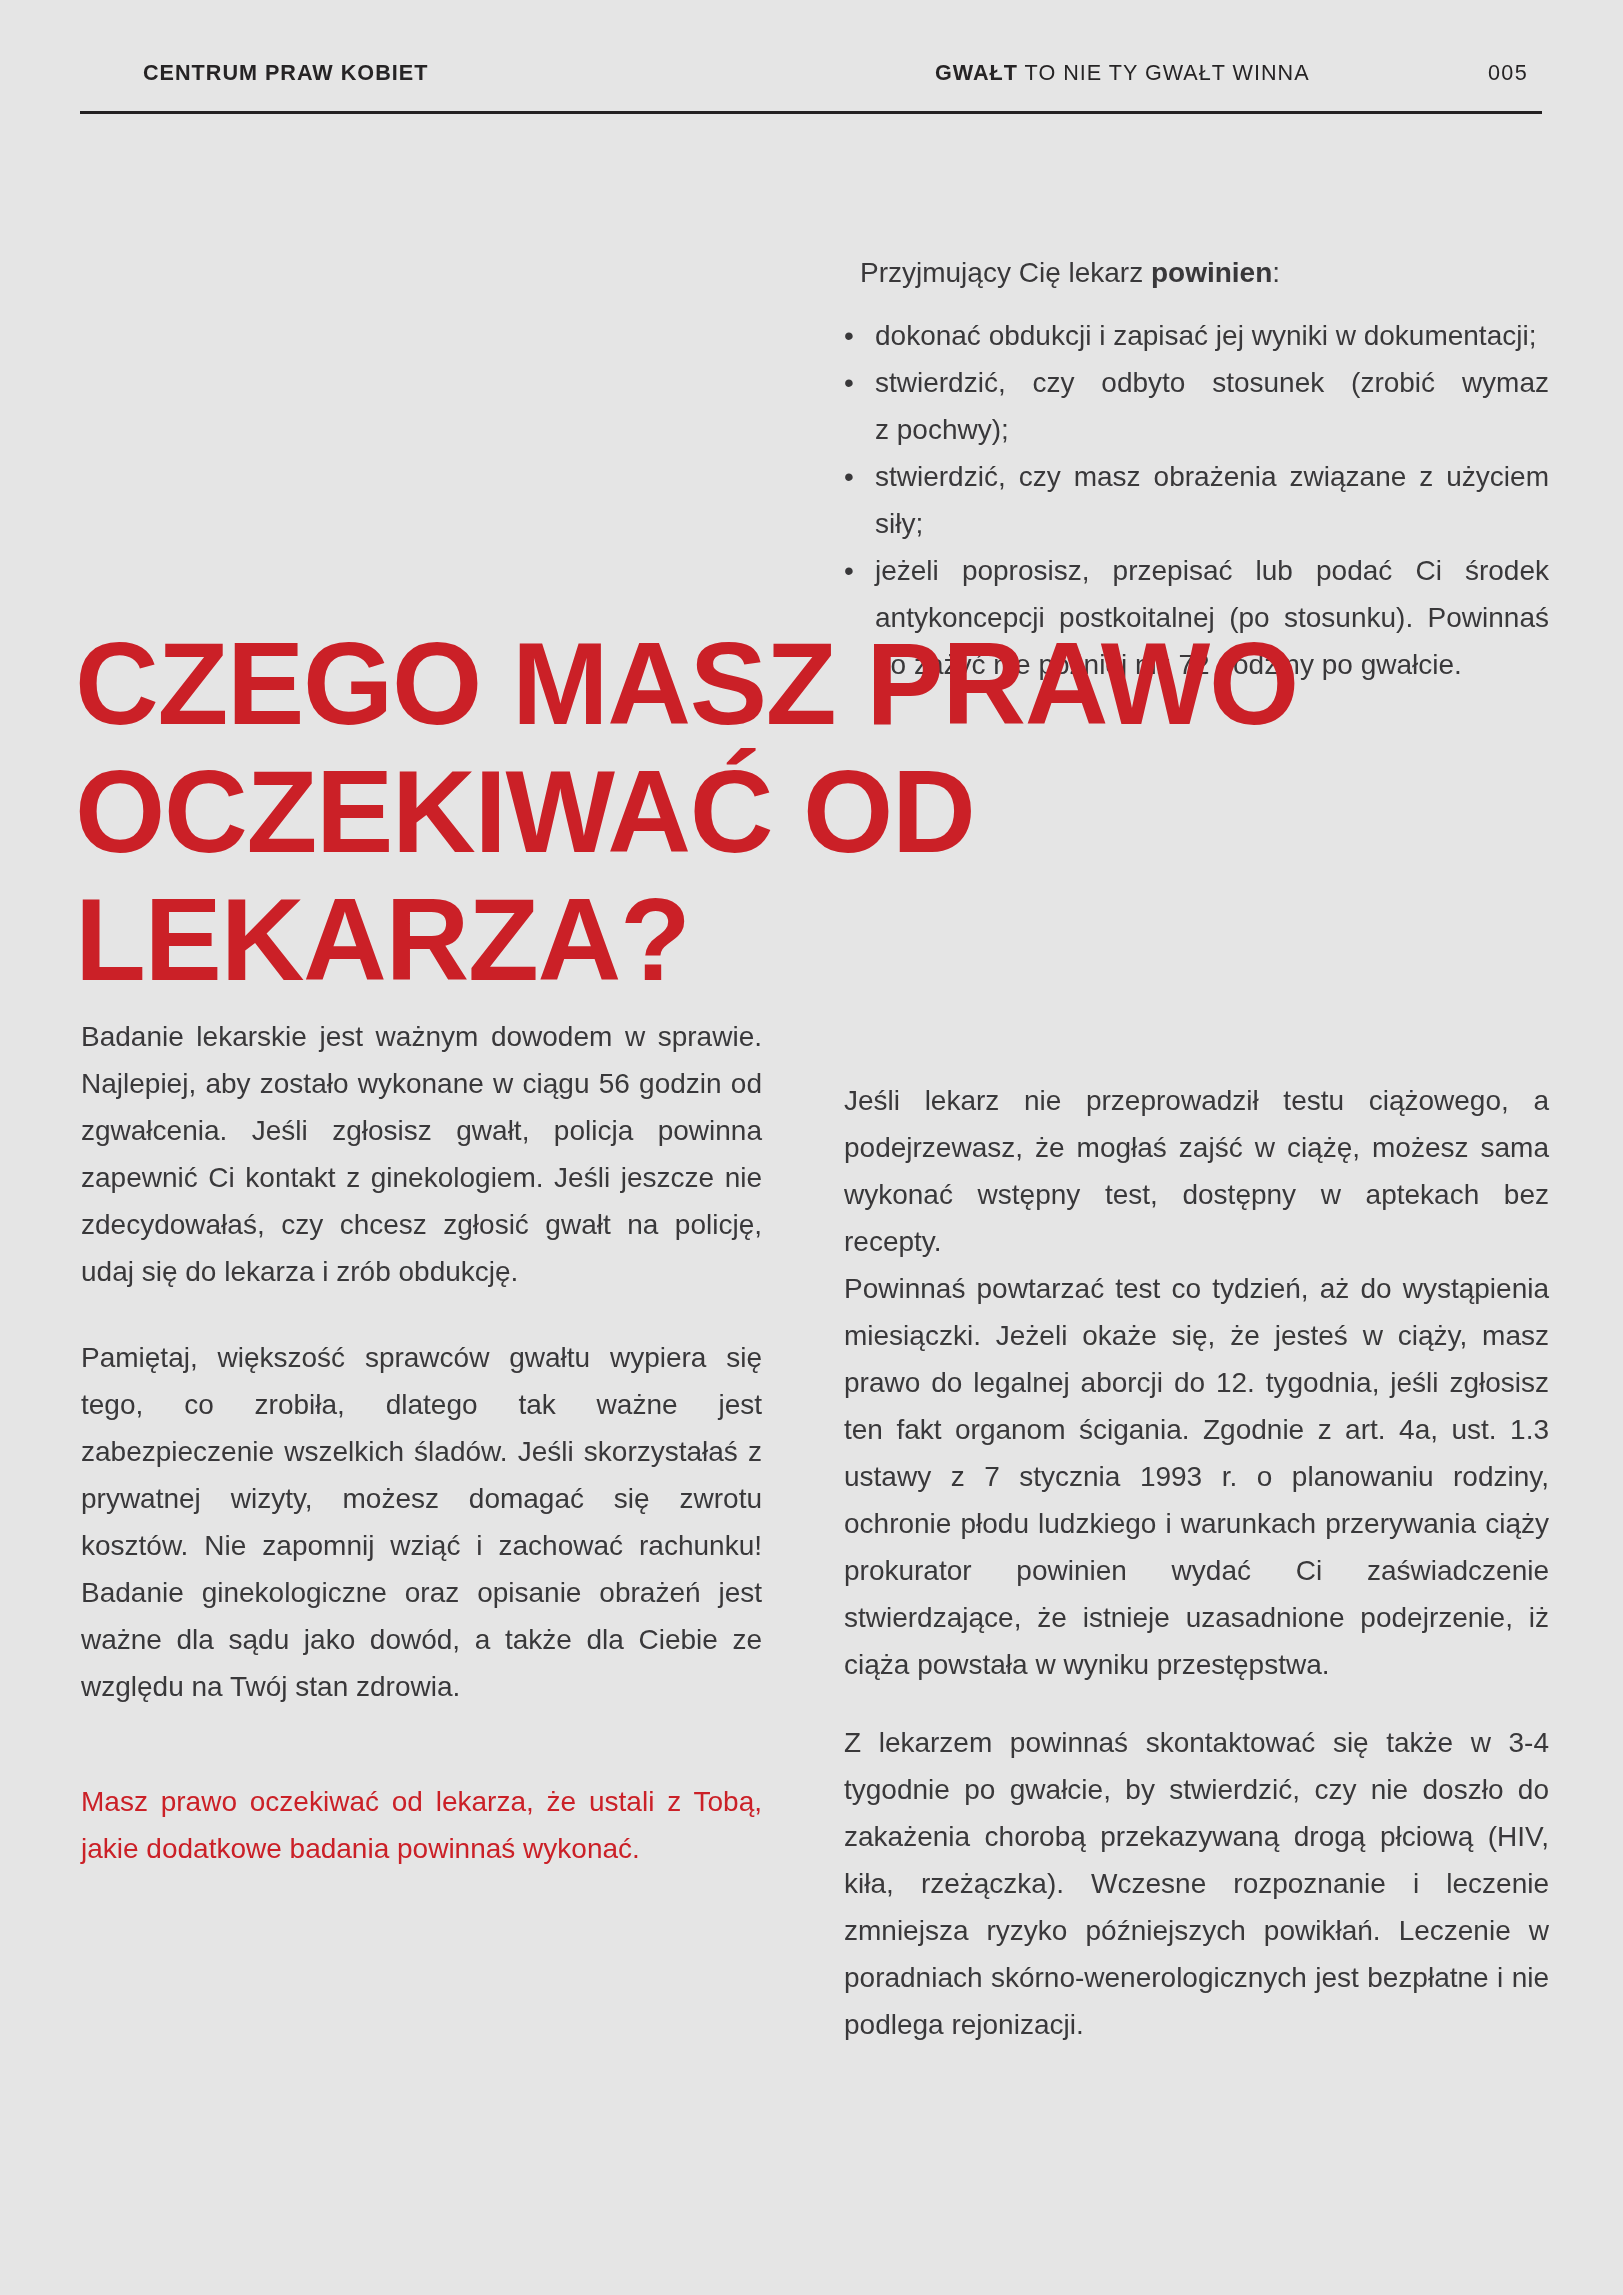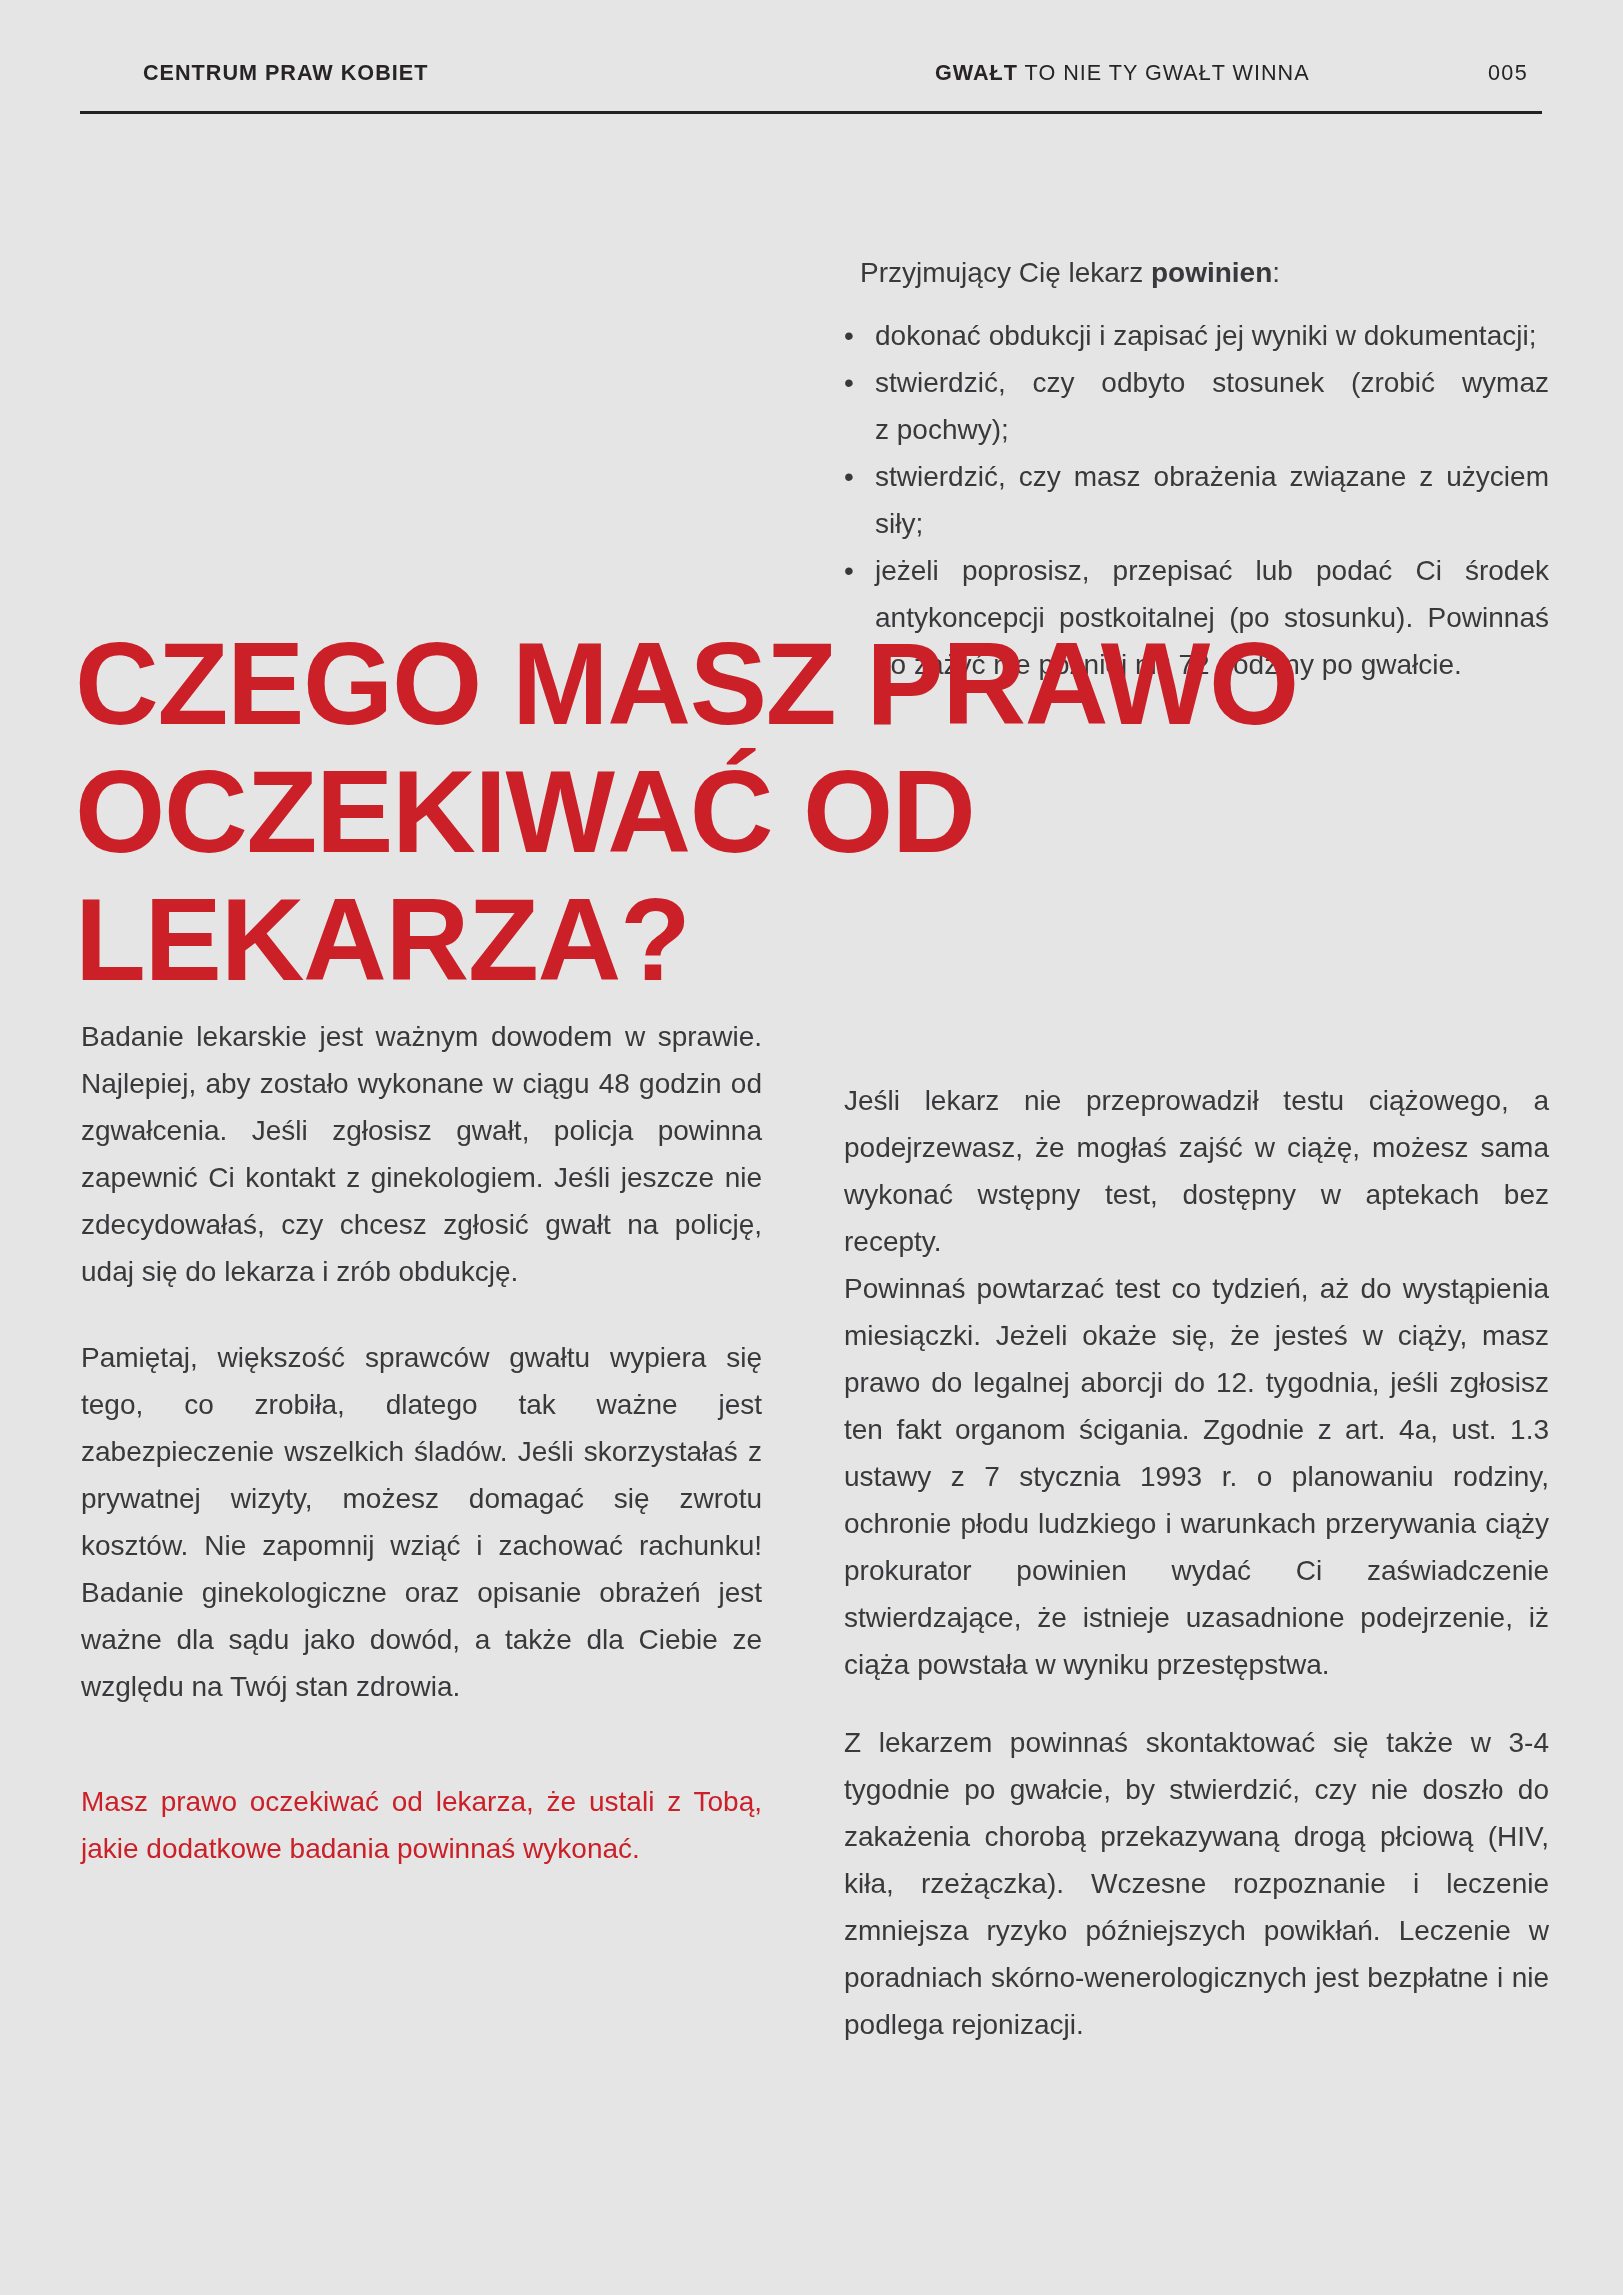--- a/index.html
+++ b/index.html
@@ -87,21 +87,21 @@
       </li>
     </ul>
   </section>
 
   <h1 class="headline">CZEGO MASZ PRAWO
 OCZEKIWAĆ OD
 LEKARZA?</h1>
 
 
   <section class="col-left bodytext">
-    <p>Badanie lekarskie jest ważnym dowodem w sprawie. Najlepiej, aby zostało wykonane w ciągu 48 godzin od zgwałcenia. Jeśli zgłosisz gwałt, policja powinna zapewnić Ci kontakt z ginekologiem. Jeśli jeszcze nie zdecydowałaś, czy chcesz zgłosić gwałt na policję, udaj się do lekarza i zrób obdukcję.</p>
+    <p>Badanie lekarskie jest ważnym dowodem w sprawie. Najlepiej, aby zostało wykonane w ciągu 56 godzin od zgwałcenia. Jeśli zgłosisz gwałt, policja powinna zapewnić Ci kontakt z ginekologiem. Jeśli jeszcze nie zdecydowałaś, czy chcesz zgłosić gwałt na policję, udaj się do lekarza i zrób obdukcję.</p>
     <p class="p2">Pamiętaj, większość sprawców gwałtu wypiera się tego, co zrobiła, dlatego tak ważne jest zabezpieczenie wszelkich śladów. Jeśli skorzystałaś z prywatnej wizyty, możesz domagać się zwrotu kosztów. Nie zapomnij wziąć i zachować rachunku! Badanie ginekologiczne oraz opisanie obrażeń jest ważne dla sądu jako dowód, a także dla Ciebie ze względu na Twój stan zdrowia.</p>
     <p class="red-note">Masz prawo oczekiwać od lekarza, że ustali z Tobą, jakie dodatkowe badania powinnaś wykonać.</p>
   </section>
 
   <section class="col-right bodytext">
     <p>Jeśli lekarz nie przeprowadził testu ciążowego, a podejrzewasz, że mogłaś zajść w ciążę, możesz sama wykonać wstępny test, dostępny w aptekach bez recepty.</p>
     <p>Powinnaś powtarzać test co tydzień, aż do wystąpienia miesiączki. Jeżeli okaże się, że jesteś w ciąży, masz prawo do legalnej aborcji do 12. tygodnia, jeśli zgłosisz ten fakt organom ścigania. Zgodnie z art. 4a, ust. 1.3 ustawy z 7 stycznia 1993 r. o planowaniu rodziny, ochronie płodu ludzkiego i warunkach przerywania ciąży prokurator powinien wydać Ci zaświadczenie stwierdzające, że istnieje uzasadnione podejrzenie, iż ciąża powstała w wyniku przestępstwa.</p>
     <p class="pc">Z lekarzem powinnaś skontaktować się także w 3-4 tygodnie po gwałcie, by stwierdzić, czy nie doszło do zakażenia chorobą przekazywaną drogą płciową (HIV, kiła, rzeżączka). Wczesne rozpoznanie i leczenie zmniejsza ryzyko późniejszych powikłań. Leczenie w poradniach skórno-wenerologicznych jest bezpłatne i nie podlega rejonizacji.</p>
   </section>
 

